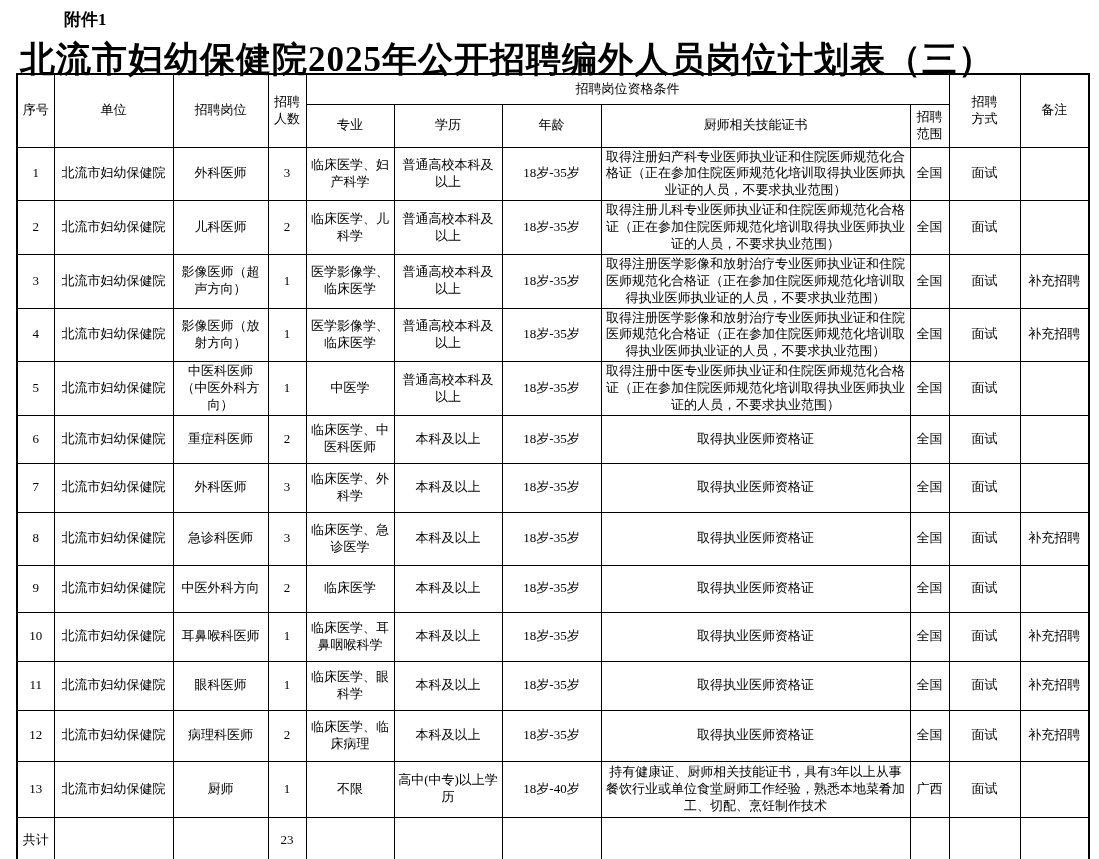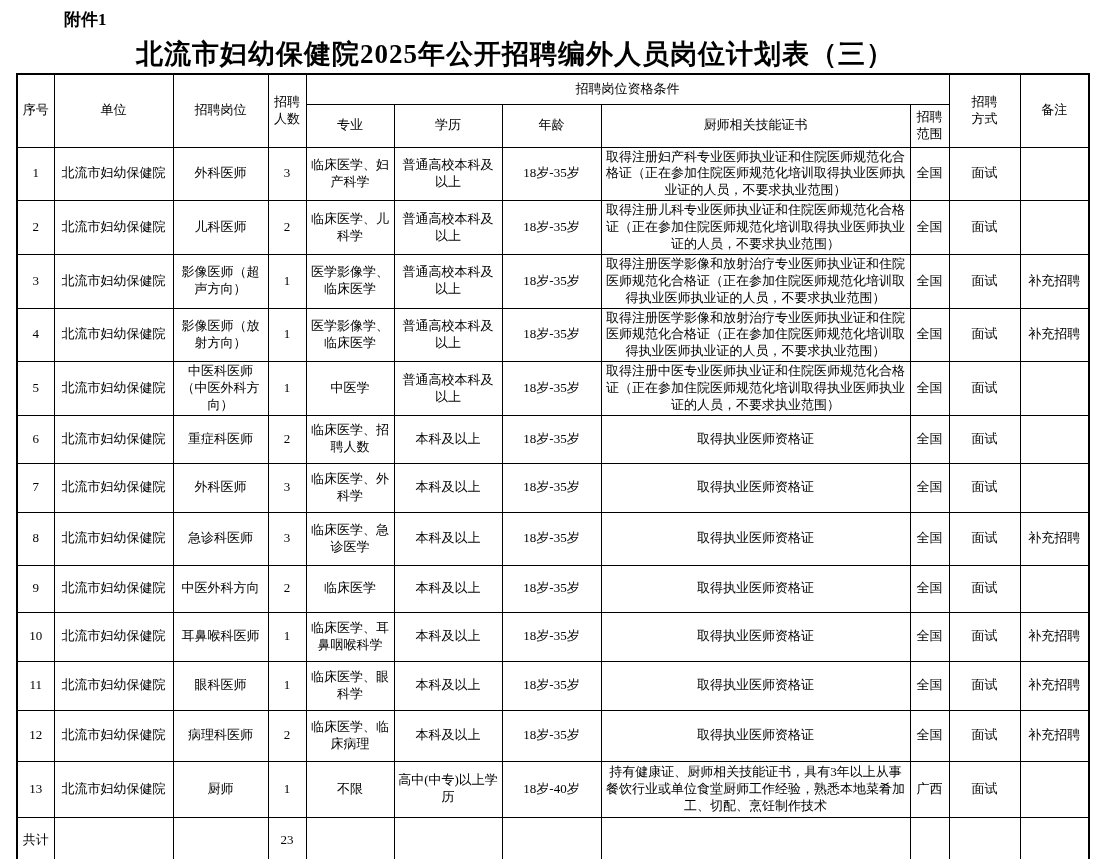--- a/index.html
+++ b/index.html
@@ -6,22 +6,22 @@
   body{
     width:1099px;height:859px;position:relative;overflow:hidden;
     font-family:"Liberation Serif","DejaVu Serif",serif;
     color:#000;
   }
   .attachment{
     position:absolute;left:18px;top:8px;
     font-size:17px;font-weight:bold;margin-left:46px;
   }
   .doc-title{
-    position:absolute;left:8px;top:36px;width:1014px;
-    text-align:center;font-size:27px;font-weight:bold;
+    position:absolute;left:0;top:36px;width:1014px;
+    text-align:center;font-size:35px;font-weight:bold;
     letter-spacing:1px;white-space:nowrap;
   }
   table.jobs{
     position:absolute;left:16px;top:73px;
     border-collapse:collapse;table-layout:fixed;
     width:1072px;
   }
   table.jobs td{
     border:1px solid #000;
     text-align:center;vertical-align:middle;
@@ -136,21 +136,21 @@
     <td class="req">取得注册中医专业医师执业证和住院医师规范化合格证（正在参加住院医师规范化培训取得执业医师执业证的人员，不要求执业范围）</td>
     <td>全国</td>
     <td>面试</td>
     <td></td>
   </tr>
   <tr style="height:48px">
     <td>6</td>
     <td>北流市妇幼保健院</td>
     <td>重症科医师</td>
     <td>2</td>
-    <td>临床医学、招聘人数</td>
+    <td>临床医学、中医科医师</td>
     <td>本科及以上</td>
     <td>18岁-35岁</td>
     <td class="req">取得执业医师资格证</td>
     <td>全国</td>
     <td>面试</td>
     <td></td>
   </tr>
   <tr style="height:49px">
     <td>7</td>
     <td>北流市妇幼保健院</td>

